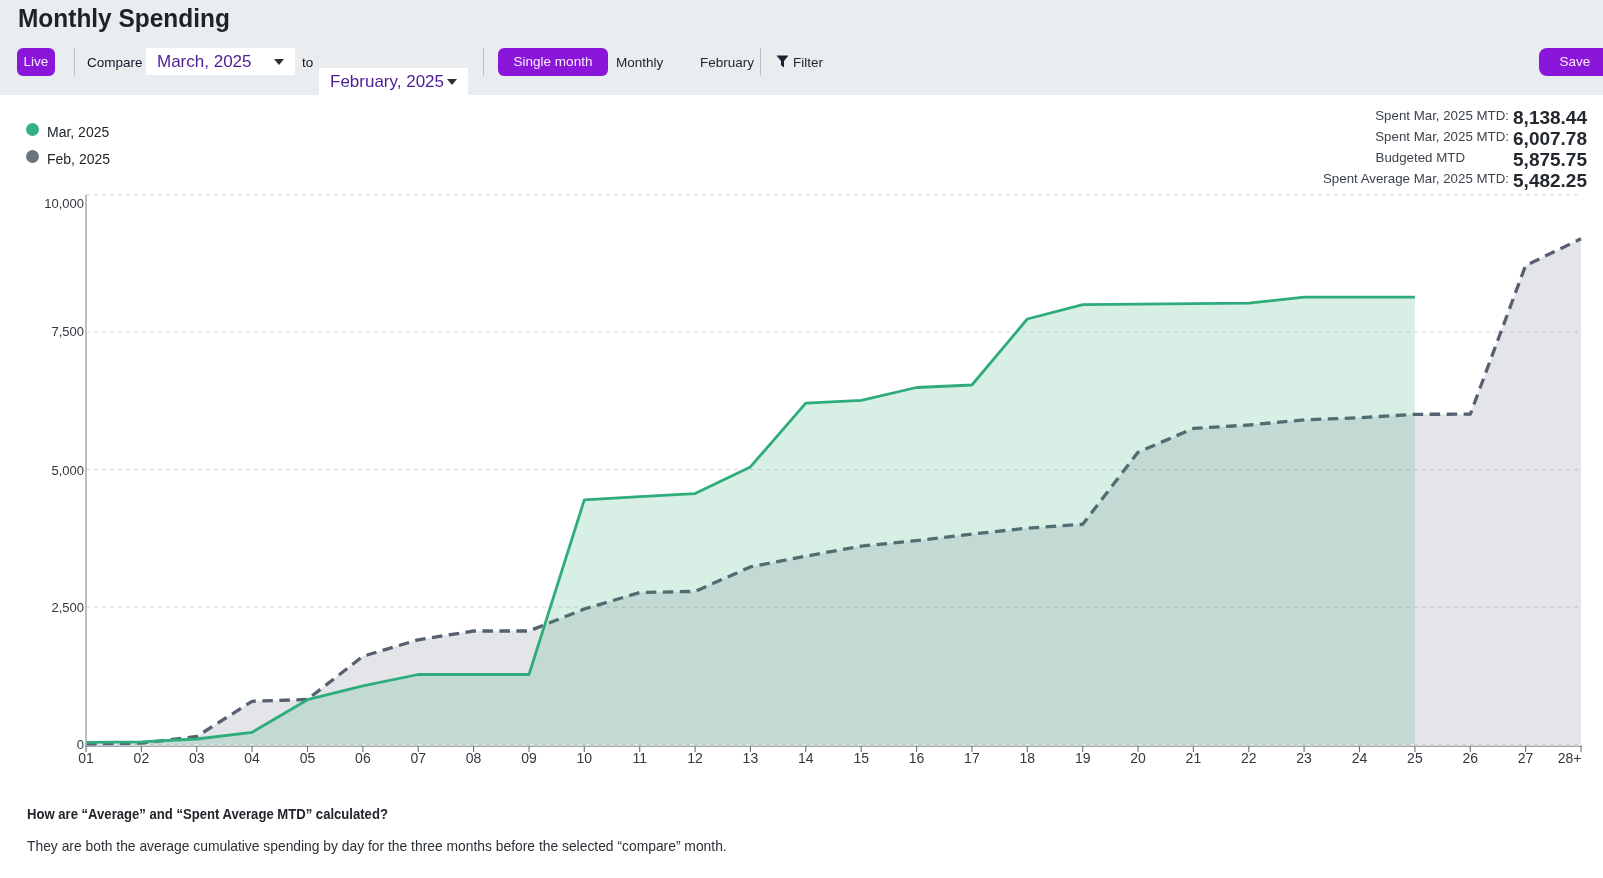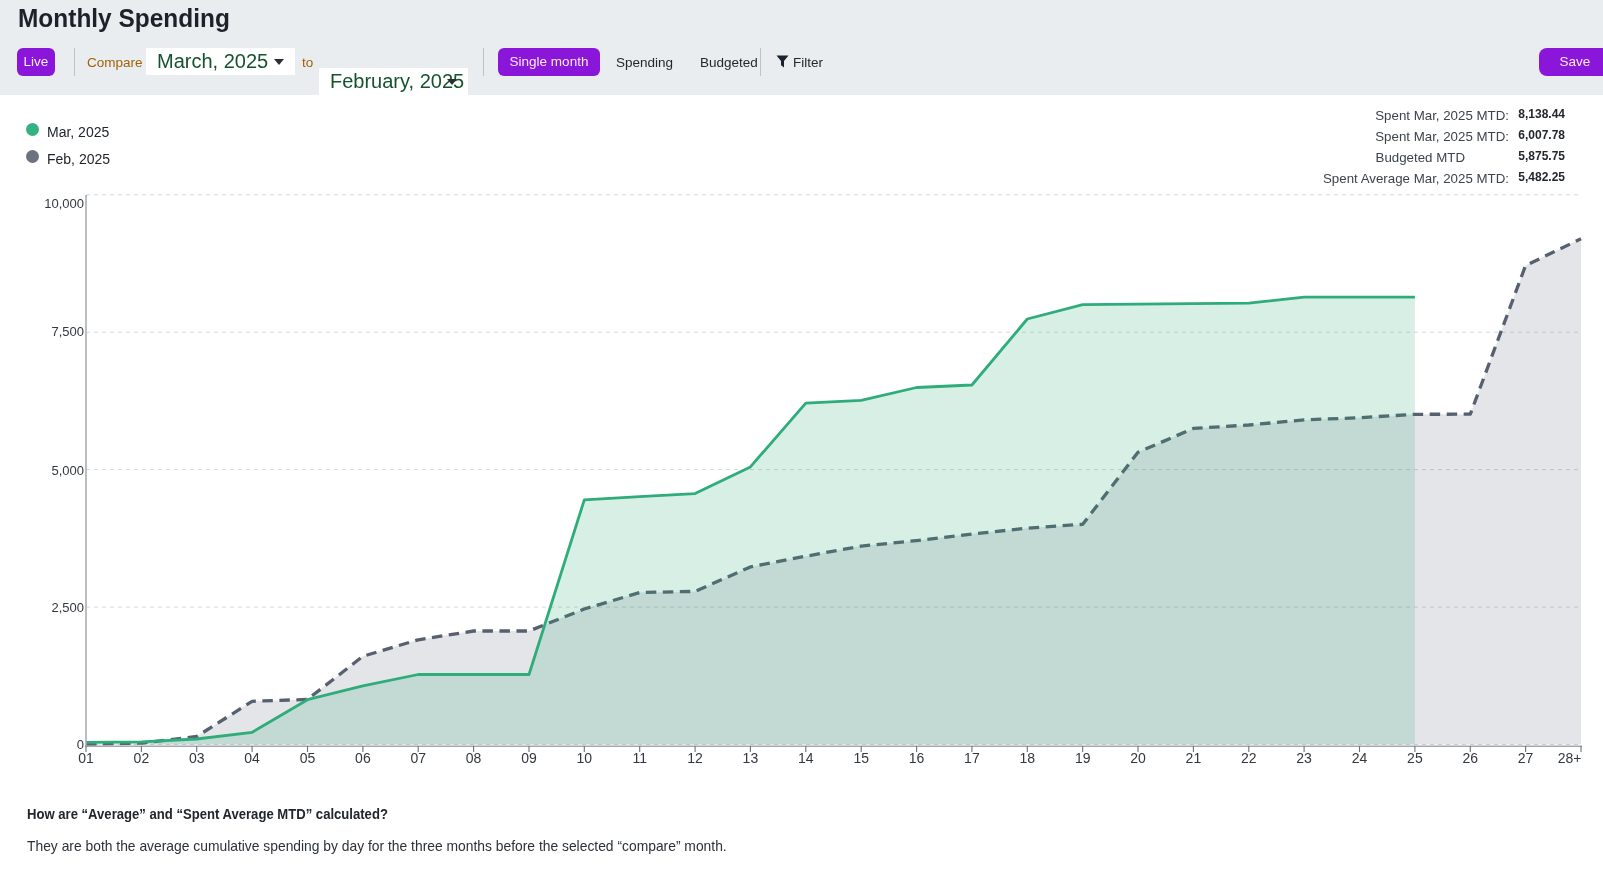--- a/index.html
+++ b/index.html
@@ -1,48 +1,48 @@
 <!DOCTYPE html>
 <html><head><meta charset="utf-8">
 <style>
 * { margin:0; padding:0; box-sizing:border-box; }
 html,body { width:1603px; height:878px; background:#fff; font-family:"Liberation Sans", sans-serif; position:relative; overflow:hidden; }
 .hdr { position:absolute; left:0; top:0; width:1603px; height:95px; background:#e9edf0; }
 .title { position:absolute; left:18px; top:4.3px; font-size:25px; font-weight:700; color:#1d222a; transform:scaleX(0.978); transform-origin:0 0; white-space:nowrap; }
 .btn { position:absolute; top:48px; height:28px; border-radius:6px; background:#8a16d9; color:#fdeaff; font-size:13.5px; text-align:center; line-height:28px; }
 .vdiv { position:absolute; top:48px; height:28px; width:1px; background:#bcc2c9; }
-.lbl { position:absolute; top:55px; font-size:13.5px; color:#a16207; }
-.sel { position:absolute; top:48px; height:27px; background:#fff; border-radius:0; font-size:20px; color:#14532d; line-height:27px; padding-left:11px; }
+.lbl { position:absolute; top:55px; font-size:13.5px; color:#0f172a; }
+.sel { position:absolute; top:48px; height:27px; background:#fff; border-radius:0; font-size:17px; color:#4c1d95; line-height:27px; padding-left:11px; }
 .car { position:absolute; top:11px; width:0; height:0; border-left:5.5px solid transparent; border-right:5.5px solid transparent; border-top:6.5px solid #2a2f36; }
 .tbtn { position:absolute; top:55px; font-size:13.5px; color:#23282f; }
 .legend-dot { position:absolute; width:13px; height:13px; border-radius:50%; }
 .leg-txt { position:absolute; font-size:14px; color:#21262c; }
 .stat-lab { position:absolute; font-size:13.3px; color:#3c434b; text-align:right; right:94px; }
-.stat-val { position:absolute; font-size:12px; font-weight:700; color:#23282e; text-align:right; right:38px; }
+.stat-val { position:absolute; font-size:19px; font-weight:700; color:#23282e; text-align:right; right:16px; }
 .grid { stroke:#d4d7da; stroke-width:1; stroke-dasharray:4 4; fill:none; }
 .axis { stroke:#a3a7ac; stroke-width:1.5; fill:none; }
 .tick { stroke:#6d7278; stroke-width:1.1; }
 .ylab { font-size:13px; fill:#32383f; text-anchor:end; font-family:"Liberation Sans",sans-serif; }
 .xlab { font-size:14px; fill:#32383f; text-anchor:middle; font-family:"Liberation Sans",sans-serif; }
 .q { position:absolute; left:27px; top:805.5px; font-size:14.5px; font-weight:700; color:#21262c; transform:scaleX(0.903); transform-origin:0 0; white-space:nowrap; }
 .a { position:absolute; left:27px; top:838px; font-size:14.5px; color:#2b3138; transform:scaleX(0.955); transform-origin:0 0; white-space:nowrap; }
 </style></head>
 <body>
 <div class="hdr"></div>
 <div class="title">Monthly Spending</div>
 <div class="btn" style="left:17px; width:38px;">Live</div>
 <div class="vdiv" style="left:74px;"></div>
 <div class="lbl" style="left:87px;">Compare</div>
 <div class="sel" style="left:146px; width:149px;">March, 2025<span class="car" style="right:11px;"></span></div>
 <div class="lbl" style="left:302px;">to</div>
 <div class="sel" style="left:319px; width:149px;margin-top:20px;">February, 2025<span class="car" style="right:11px;"></span></div>
 <div class="vdiv" style="left:483px;"></div>
-<div class="btn" style="left:498px; width:102px;">Single month</div>
-<div class="tbtn" style="left:616px;">Spending</div>
-<div class="tbtn" style="left:700px;">Budgeted</div>
+<div class="btn" style="left:498px; width:110px;">Single month</div>
+<div class="tbtn" style="left:616px;">Monthly</div>
+<div class="tbtn" style="left:700px;">February</div>
 <div class="vdiv" style="left:760px;"></div>
 <svg style="position:absolute;left:776px;top:55px" width="13" height="13" viewBox="0 0 13 13">
     <path d="M0.5 0.5 H12.5 L8 6 V12.5 L5 10.2 V6 Z" fill="#19222e"></path>
   </svg>
 <div class="tbtn" style="left:793px;">Filter</div>
 <div class="btn" style="left:1539px; width:72px;border-radius:8px;">Save</div>
 
 <div class="legend-dot" style="left:26px; top:123px; background:#36b182;"></div>
 <div class="leg-txt" style="left:47px; top:123.5px;">Mar, 2025</div>
 <div class="legend-dot" style="left:26px; top:150px; background:#6b7280;"></div>

